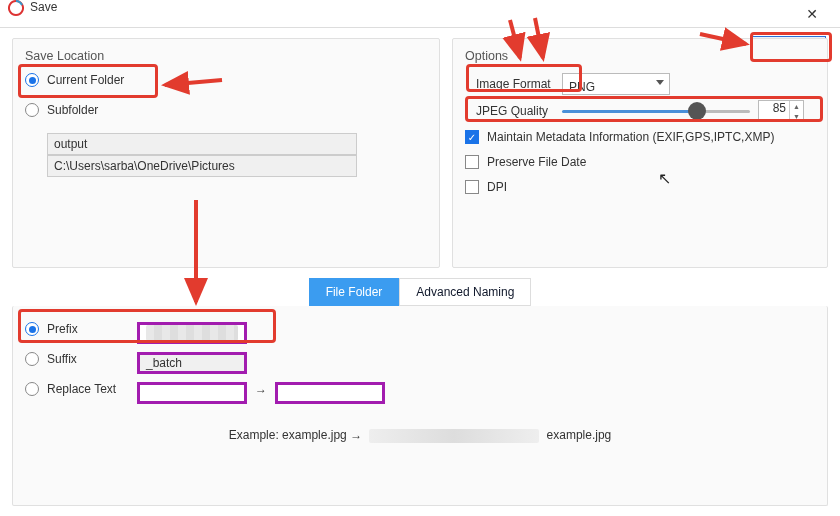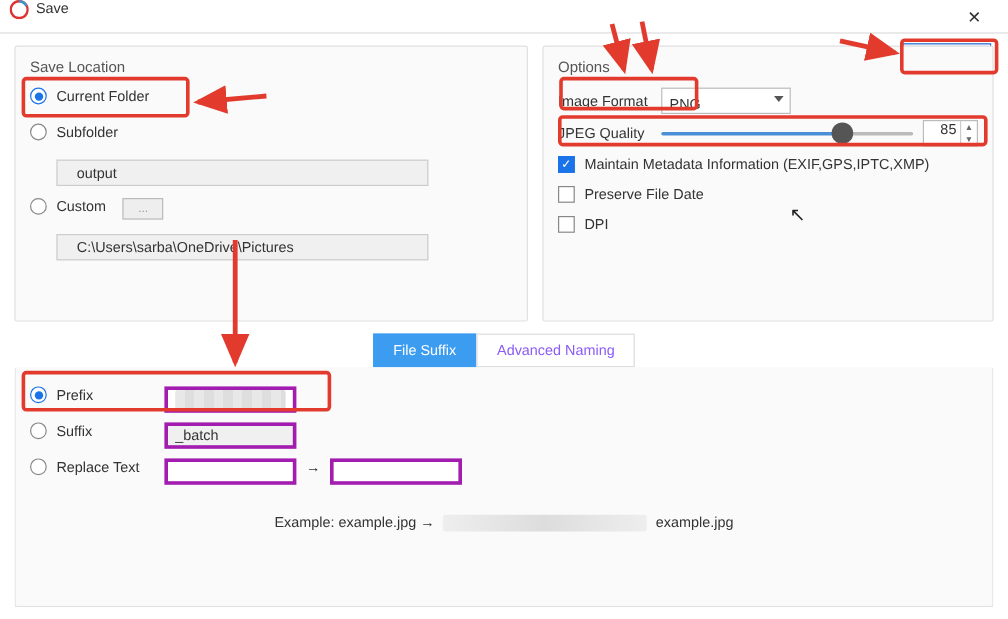--- a/index.html
+++ b/index.html
@@ -13,41 +13,41 @@
 .row1{display:flex;gap:12px}
 .panel{border:1px solid #e0e0e0;background:#fafafa;padding:10px 12px 14px;border-radius:2px}
 .panel.left{width:428px;height:230px}
 .panel.right{flex:1;height:230px;position:relative}
 .panelTitle{font-size:12.5px;color:#555;margin-bottom:10px}
 .radioRow{display:flex;gap:8px;margin:6px 0 8px;height:22px}
 .radio{width:14px;height:14px;border:1px solid #888;border-radius:50%;display:inline-flex;align-items:center;justify-content:center;background:#fff}
 .radio.sel{border-color:#1a73e8}
 .radio.sel::after{content:"";width:7px;height:7px;border-radius:50%;background:#1a73e8}
 .indent{margin-left:22px}
-.tbox{height:22px;border:1px solid #ccc;background:#f0f0f0;color:#aaa;padding:2px 16px;display:flex;align-items:center;font-size:11.5px;width:310px}
+.tbox{height:22px;border:1px solid #ccc;background:#f0f0f0;color:#aaa;padding:2px 6px;display:flex;align-items:center;font-size:11.5px;width:310px}
 .browseBtn{width:34px;height:18px;border:1px solid #bbb;background:#eee;color:#999;display:inline-flex;align-items:center;justify-content:center;font-size:10px;margin-left:6px}
-.optRow{display:flex;align-items:center;gap:8px;margin:5px 0;height:22px}
+.optRow{display:flex;align-items:center;gap:8px;margin:5px 11px;height:22px}
 .select{border:1px solid #bbb;background:#fff;height:22px;width:108px;display:flex;align-items:flex-end;padding:0 6px;position:relative}
 .select .caret{position:absolute;right:5px;top:6px;width:0;height:0;border-left:4px solid transparent;border-right:4px solid transparent;border-top:5px solid #555}
 .slider{flex:1;height:22px;position:relative;display:flex;align-items:center}
 .sliderTrack{height:3px;background:linear-gradient(to right,#4a90d9 0 72%,#bbb 72% 100%);width:100%;border-radius:2px}
 .sliderThumb{position:absolute;left:72%;width:18px;height:18px;background:#555;border-radius:50%;transform:translateX(-9px)}
 .spin{width:46px;height:22px;border:1px solid #bbb;background:#fff;display:flex;align-items:flex-start}
 .spin span{flex:1;text-align:right;padding-right:3px}
 .spinArrows{width:14px;height:100%;display:flex;flex-direction:column;border-left:1px solid #ccc}
 .spinArrows i{flex:1;display:flex;align-items:center;justify-content:center;font-size:7px;color:#666}
 .hint{font-size:11px;color:#8a8a8a;line-height:1.35;margin:6px 0 10px}
 .cbRow{display:flex;align-items:center;gap:8px;margin:5px 0;height:20px}
 .cb{width:14px;height:14px;border:1px solid #888;background:#fff;display:inline-flex;align-items:center;justify-content:center}
 .cb.ck{background:#1a73e8;border-color:#1a73e8;color:#fff;font-size:10px}
 .btns{position:absolute;right:14px;top:36px;display:flex;flex-direction:column;gap:6px}
 .btn{width:74px;height:24px;border:1px solid #adadad;background:#e9e9e9;display:flex;align-items:center;justify-content:center;cursor:pointer}
 .btn.primary{background:#eaf2fb;border:1px solid #2a6fd6}
 .tabs{display:flex;justify-content:center;margin-top:10px}
-.tab{padding:6px 16px;border:1px solid #ddd;background:#fff;color:#8b5cf6;cursor:pointer}
+.tab{padding:6px 16px;border:1px solid #ddd;background:#fff;color:#0f172a;cursor:pointer}
 .tab.active{background:#3b9cf0;color:#fff;border-color:#3b9cf0}
 .panel.bottom{margin-top:0;border-top:none;height:200px}
 .tboxS{height:22px;border:3px solid #a21caf;background:#fff;color:#aaa;padding:2px 6px;display:flex;align-items:center;font-size:11.5px}
 .example{text-align:center;margin-top:24px;color:#666;font-size:11.5px}
 .example .blur{display:inline-block;width:170px;height:14px;background:linear-gradient(90deg,#eee,#ddd,#eee);border-radius:2px;vertical-align:middle;margin:0 4px}
 
 .ann{position:absolute;pointer-events:none}
 .redbox{border:3px solid #e23b2e;border-radius:4px}
 .arrow{stroke:#e23b2e;fill:#e23b2e}
 .blurPrefix{display:inline-block;width:110px;height:16px;background:repeating-linear-gradient(90deg,#e8e8e8 0 8px,#dedede 8px 16px);border-radius:2px}
@@ -86,25 +86,20 @@
       </div>
       <div class="radioRow">
         <span class="radio"></span>
         <span>Subfolder</span>
       </div>
       <div class="indent">
           <div class="tbox">
             <span>output</span>
           </div>
         </div>
-      <div class="radioRow" style="margin-top:10px">
-        <span class="radio"></span>
-        <span>Custom</span>
-        <span class="browseBtn">...</span>
-      </div>
       <div class="indent">
           <div class="tbox">
             <span>C:\Users\sarba\OneDrive\Pictures</span>
           </div>
         </div>
     </div>
 
     <div class="panel right">
       <div class="panelTitle">Options</div>
       <div class="optRow">
@@ -137,21 +132,21 @@
         <span>Preserve File Date</span>
       </div>
       <div class="cbRow">
         <span class="cb"></span>
         <span>DPI</span>
       </div>
     </div>
   </div>
 
   <div class="tabs">
-    <div class="tab active">File Suffix</div>
+    <div class="tab active">File Folder</div>
     <div class="tab">Advanced Naming</div>
   </div>
 
   <div class="panel bottom">
     <div class="radioRow">
       <span class="radio sel"></span>
       <span style="width:82px">Prefix</span>
       <div class="tboxS" style="width:110px">
           <span class="blurPrefix"></span>
         </div>

